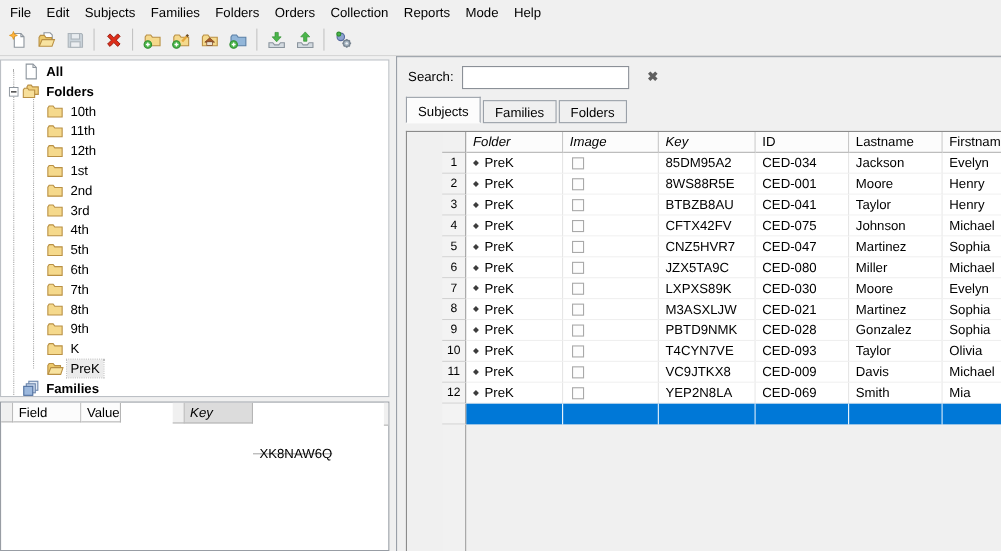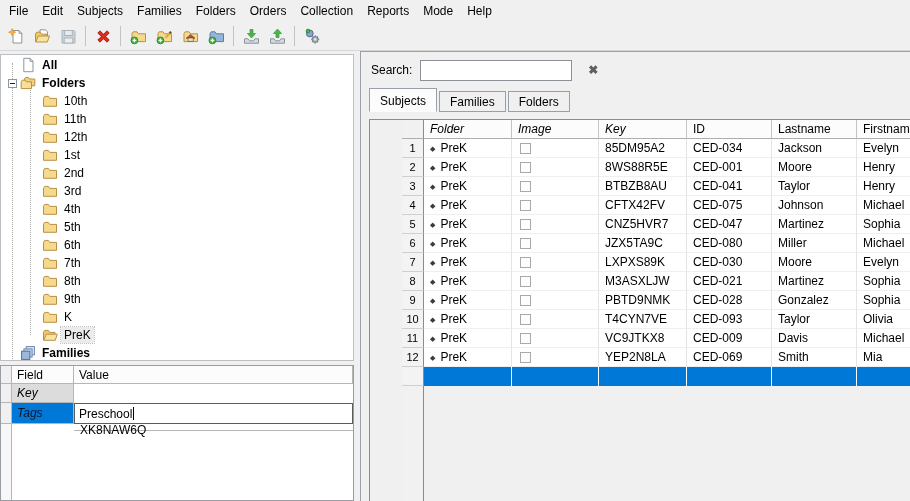--- a/index.html
+++ b/index.html
@@ -31,21 +31,21 @@
   .tree-item { display: flex; align-items: center; height: 18px; padding-left: 4px; position: relative; cursor: default; white-space: nowrap; }
   .tree-item.lvl1 { padding-left: 26px; }
   .tree-item.bold .tree-label { font-weight: bold; }
   .exp-slot { width: 15px; flex: none; display: flex; align-items: center; justify-content: center; }
   .tree-ic { width: 19px; flex: none; display: flex; align-items: center; }
   .tree-label { padding: 1px 3px; }
   .tree-label.selected { background: #ebebeb; outline: 1px dotted #c0c0c0; }
   
   .h-splitter { height: 4px; flex: none; }
   
-  .field-panel { flex: 1; background: #fff; border: 1px solid #989da4; overflow: hidden; display: flex; flex-direction: column; }
+  .field-panel { flex: 1; background: #fff; border: 1px solid #989da4; overflow: hidden; display: flex; flex-direction: row; gap: 47px; }
   .fg-row { display: flex; flex: none; height: 19px; }
   .fg-row.hdr { height: 18px; }
   .fg-row.editing { height: 21px; }
   .fg-corner { width: 11px; flex: none; background: #f0f0f0; border-right: 1px solid #b5b5b5; border-bottom: 1px solid #b5b5b5; }
   .fg-hcell { background: #fcfcfc; border-right: 1px solid #b5b5b5; border-bottom: 1px solid #b5b5b5; padding-left: 5px; display: flex; align-items: center; }
   .fg-label { width: 62px; flex: none; background: #dcdcdc; border-right: 1px solid #b5b5b5; border-bottom: 1px solid #b5b5b5; font-style: italic; padding-left: 5px; display: flex; align-items: center; }
   .fg-label.sel { background: #0078d7; color: #0f172a; }
   .fg-value { flex: 1; border-bottom: 1px solid #b5b5b5; padding-left: 6px; display: flex; align-items: center; background: #fff; }
   .fg-value.gray { background: #dcdcdc; margin-top: 46px; }
   .fg-value.editwrap { padding: 0; border-bottom: none; text-align: center; }

